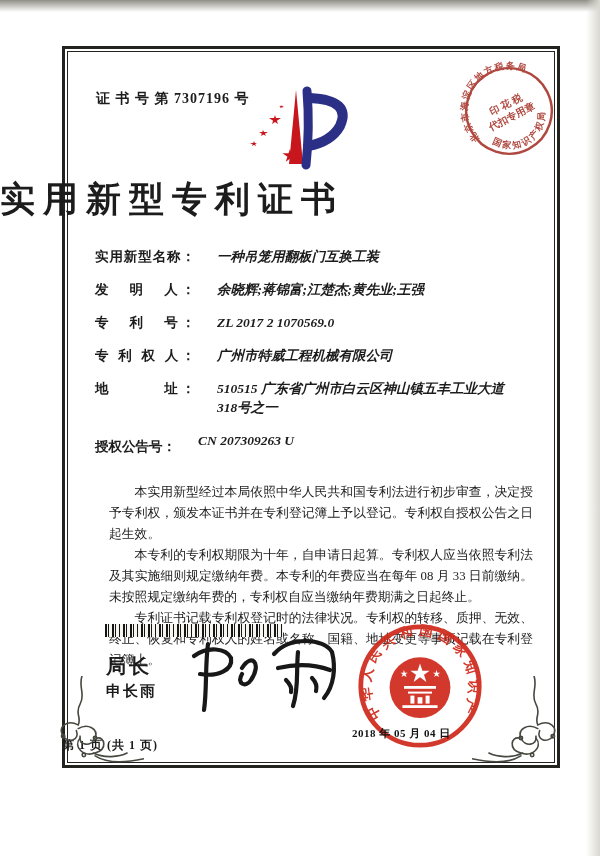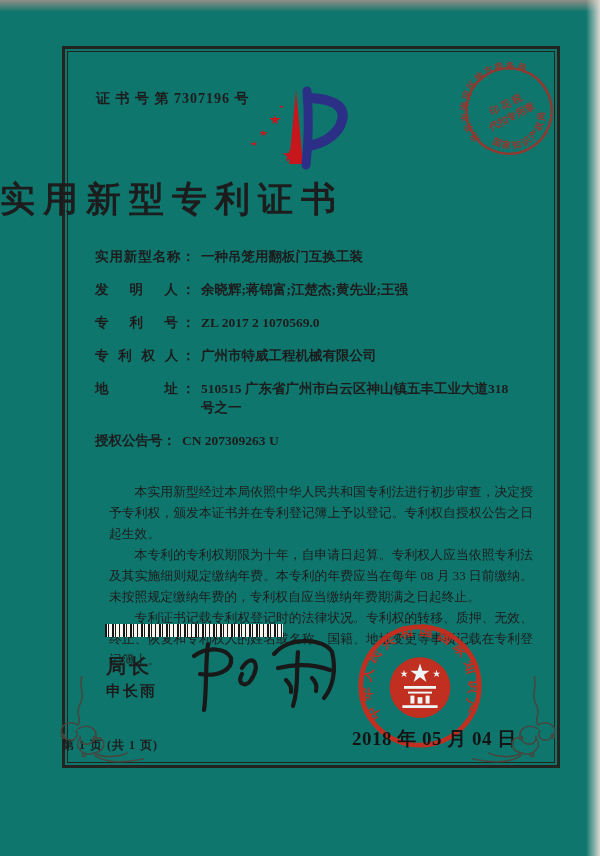--- a/index.html
+++ b/index.html
@@ -1,47 +1,47 @@
 <!DOCTYPE html>
 <html><head>
 <meta charset="utf-8">
 <style>
   html,body{margin:0;padding:0;background:#e8e7e2;}
-  .canvas{position:relative;width:600px;height:856px;background:#0f766e;overflow:hidden;
+  .canvas{position:relative;width:600px;height:856px;background:#ffffff;overflow:hidden;
           font-family:"Liberation Serif","DejaVu Serif",serif;color:#1c1c1c;}
   .scan-edge-top{position:absolute;top:0;left:0;right:0;height:12px;
           background:linear-gradient(#908f86,rgba(246,245,240,0));}
   .scan-edge-right{position:absolute;top:0;right:0;bottom:0;width:14px;
           background:linear-gradient(to left,#d9d8d1,rgba(246,245,240,0));}
   .frame{position:absolute;left:62px;top:46px;width:492px;height:716px;border:3px solid #23231f;}
   .frame-inner{position:absolute;inset:2px;border:1px solid #23231f;}
   .cert-no{position:absolute;left:96px;top:90px;font-size:14px;font-weight:700;letter-spacing:1px;}
   .logo{position:absolute;left:228px;top:84px;width:148px;height:88px;}
   .title{position:absolute;left:0;right:0;top:176px;text-align:left;font-size:35px;
          font-weight:700;letter-spacing:8px;}
   .fields{position:absolute;left:95px;top:247px;width:424px;font-size:13.5px;font-weight:600;}
   .field-row{display:flex;margin-bottom:14px;line-height:19px;}
   .f-label{flex:0 0 100px;text-align:justify;text-align-last:justify;white-space:pre;}
-  .f-value{flex:1;margin-left:6px;}
+  .f-value{flex:1;margin-left:22px;font-style:italic;}
   .grant-row{display:flex;margin-bottom:0;}
   .grant-left{display:flex;width:252px;}
   .grant-right{display:flex;}
-  .grant-right .f-label{flex:0 0 auto;text-align-last:auto;}
+  .grant-right .f-label{flex:0 0 auto;text-align-last:auto;margin-top:6px;}
   .paras{position:absolute;left:109px;top:482px;width:424px;font-size:12.8px;line-height:21px;
          text-align:justify;}
   .paras p{margin:0;text-indent:2em;}
   .barcode{position:absolute;left:105px;top:624px;width:178px;height:13px;
      background:repeating-linear-gradient(90deg,#151515 0 2px,#f6f5f0 2px 3px,#151515 3px 4px,
        #f6f5f0 4px 7px,#151515 7px 9px,#f6f5f0 9px 10px,#151515 10px 11px,#f6f5f0 11px 14px,
        #151515 14px 15px,#f6f5f0 15px 18px);}
   .sig-title{position:absolute;left:106px;top:653px;font-size:20px;font-weight:700;letter-spacing:3px;font-family:Liberation Serif, serif;}
   .sig-name{position:absolute;left:106px;top:682px;font-size:15px;font-weight:700;letter-spacing:2px;}
   .autograph{position:absolute;left:178px;top:626px;width:178px;height:95px;}
   .seal{position:absolute;left:340px;top:606px;width:160px;height:160px;opacity:.93;}
-  .seal-date{position:absolute;left:352px;top:726px;font-size:19px;font-weight:700;color:#141414;
+  .seal-date{position:absolute;left:352px;top:726px;font-size:11px;font-weight:700;color:#141414;
              letter-spacing:.5px;white-space:pre;}
   .page-footer{position:absolute;left:62px;width:492px;top:737px;font-size:12px;
                font-weight:600;letter-spacing:1px;}
   .tax-stamp{position:absolute;left:452px;top:54px;width:114px;height:114px;
              transform:rotate(-27deg);opacity:.88;}
   .flourish{position:absolute;width:94px;height:94px;}
   .flourish.bl{left:50px;top:676px;}
   .flourish.br{left:472px;top:676px;transform:scaleX(-1);}
   .scan-footer{position:absolute;left:0;right:0;top:806px;height:50px;}
 </style>

